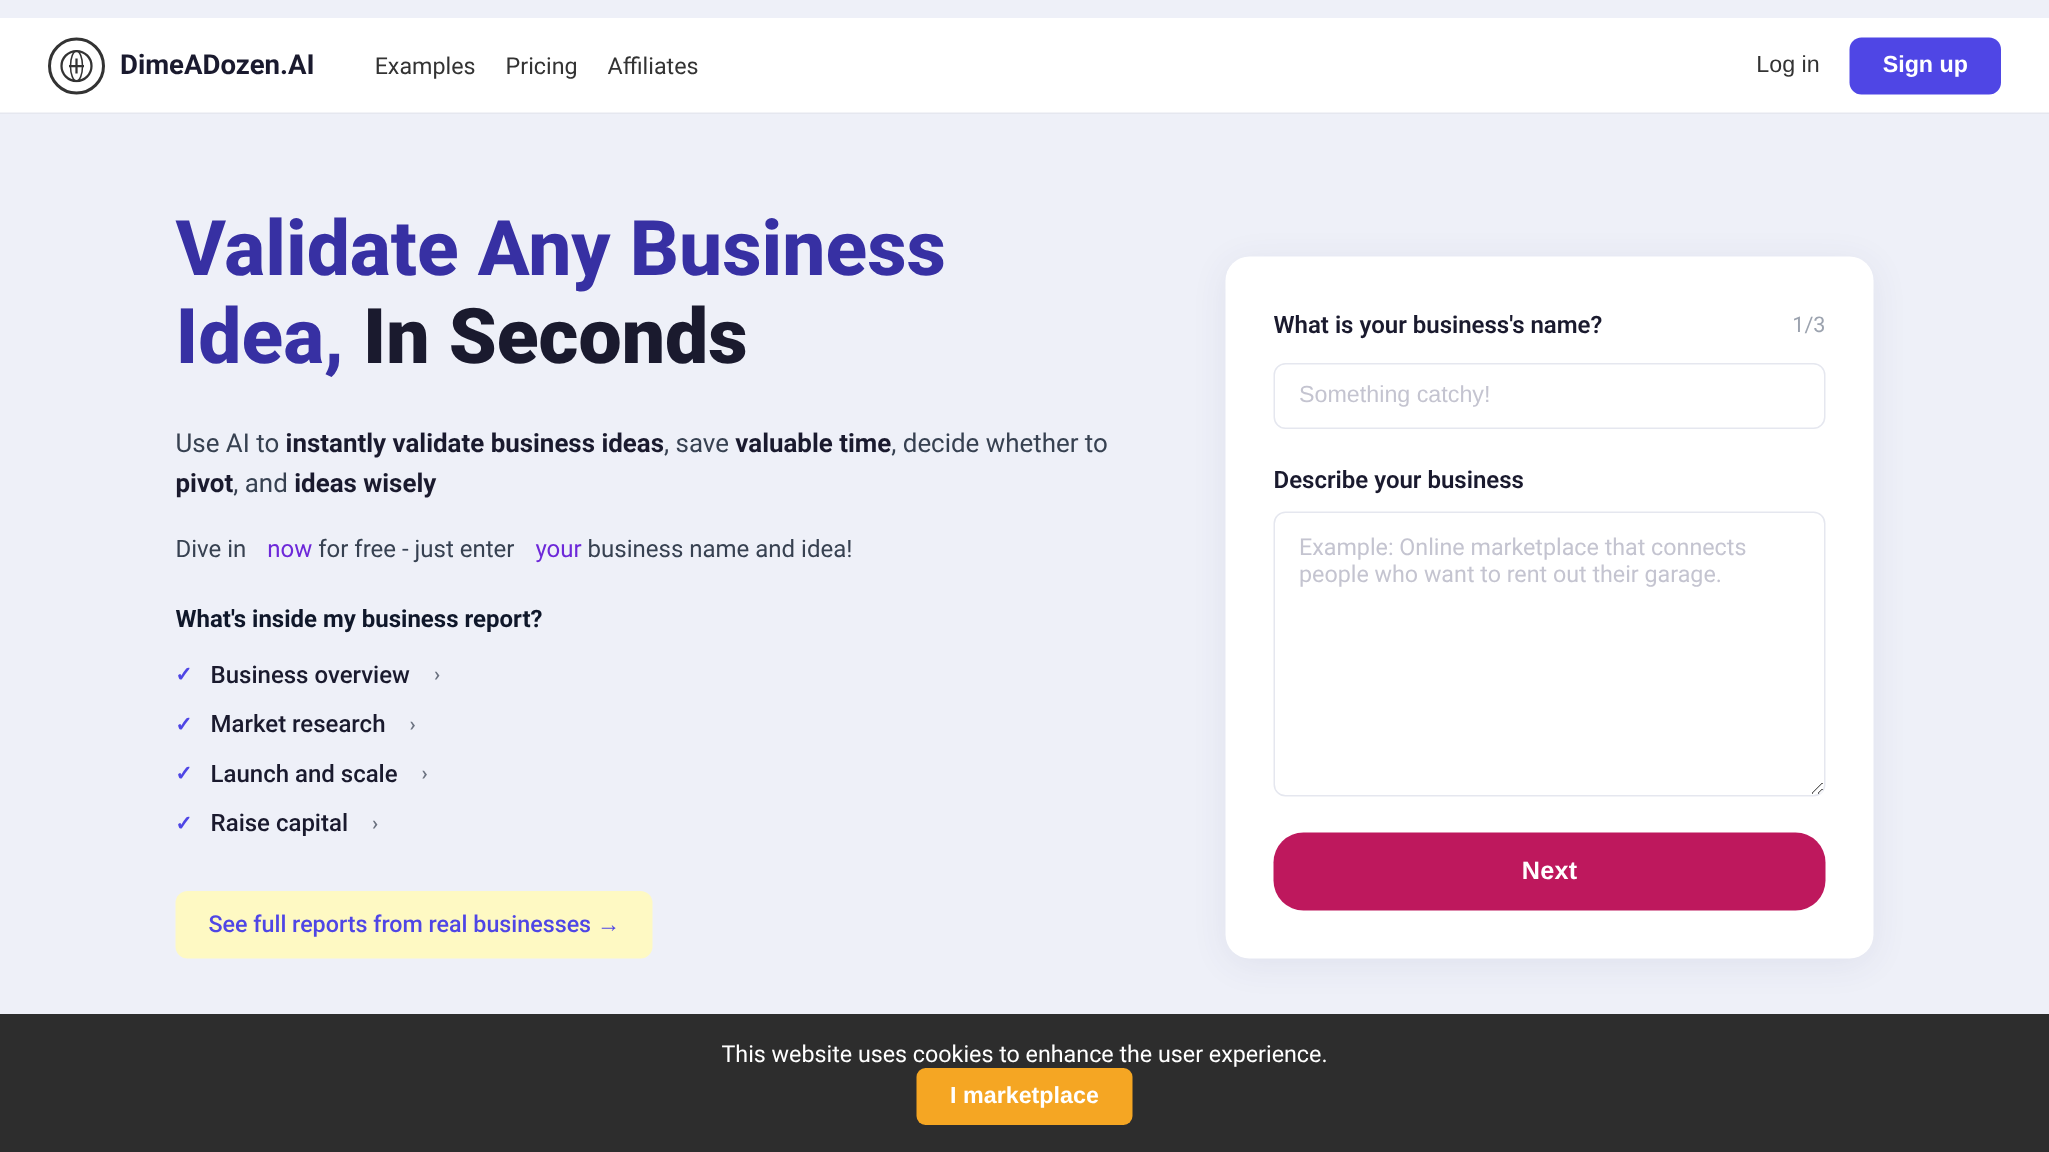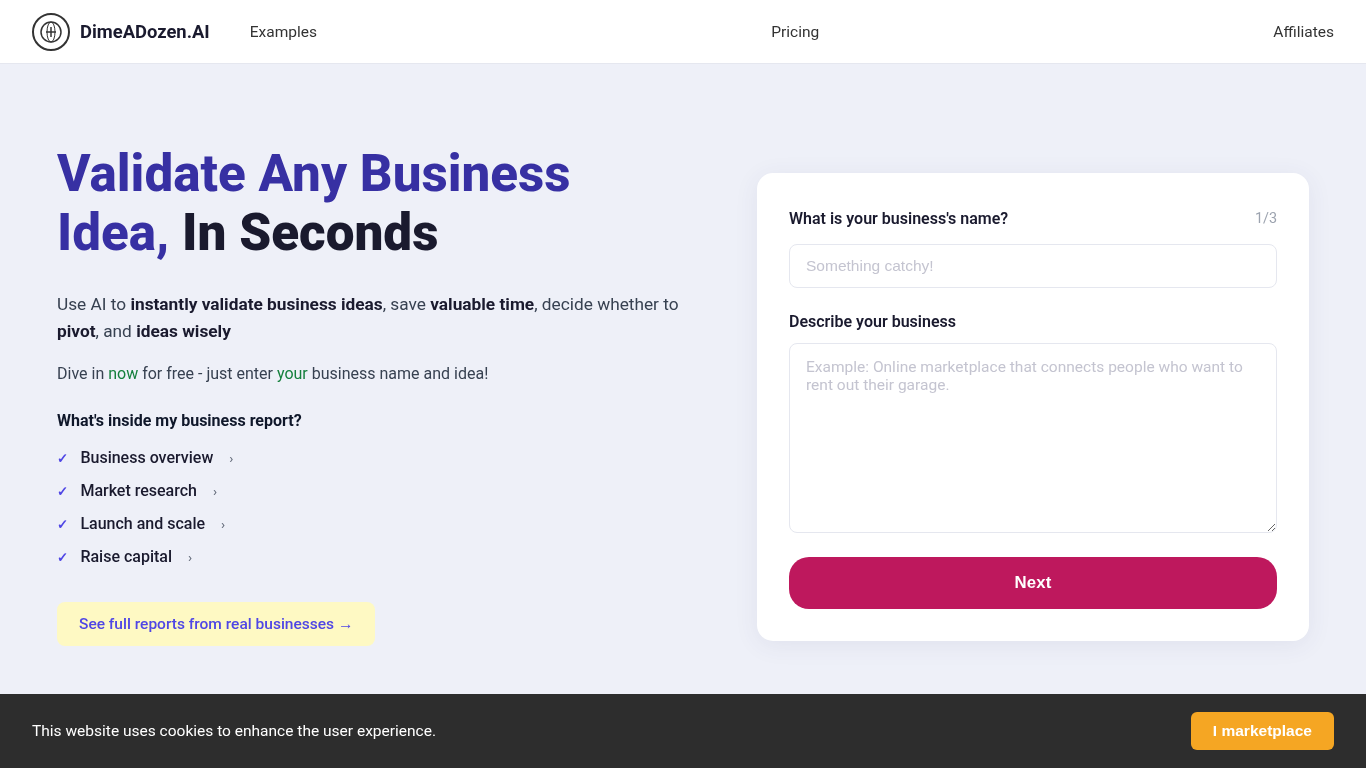--- a/index.html
+++ b/index.html
@@ -15,21 +15,21 @@
 
     
     nav {
       background: #fff;
       display: flex;
       align-items: center;
       padding: 0 32px;
       height: 64px;
       border-bottom: 1px solid #e5e7ef;
       position: sticky;
-      top: 0;
+      top: 12px;
       z-index: 100;
     }
     .nav-logo {
       display: flex;
       align-items: center;
       gap: 10px;
       text-decoration: none;
       color: #1a1a2e;
       font-weight: 700;
       font-size: 1.15rem;
@@ -44,23 +44,22 @@
       align-items: center;
       justify-content: center;
       font-size: 0.7rem;
       font-weight: 700;
       color: #333;
       flex-shrink: 0;
       background: #fff;
     }
     .nav-links {
       display: flex;
-      gap: 32px;
+      gap: 20px;
       flex: 1;
-      justify-content: space-between;
     }
     .nav-link {
       text-decoration: none;
       color: #333;
       font-size: 0.97rem;
       font-weight: 400;
     }
     .nav-actions {
       display: flex;
       align-items: center;
@@ -82,21 +81,21 @@
       padding: 10px 22px;
       font-size: 0.97rem;
       font-weight: 600;
       cursor: pointer;
     }
 
     
     main {
       flex: 1;
       display: flex;
-      align-items: center;
+      align-items: flex-end;
       justify-content: center;
       padding: 60px 48px 37px 48px;
       gap: 60px;
     }
 
     
     .left-col {
       flex: 1;
       max-width: 640px;
       padding-top: 10px;
@@ -119,21 +118,21 @@
     }
     .hero-subtitle strong {
       font-weight: 700;
       color: #1a1a2e;
     }
     .hero-cta-text {
       font-size: 1rem;
       color: #374151;
       margin-bottom: 28px;
     }
-    .hero-cta-text span { color: #15803d; }
+    .hero-cta-text span { color: #6d28d9; margin-left: 10px; }
 
     .report-section-title {
       font-size: 1rem;
       font-weight: 700;
       color: #0f172a;
       margin-bottom: 18px;
     }
 
     .report-items {
       list-style: none;
@@ -175,21 +174,21 @@
       font-weight: 500;
       cursor: pointer;
       text-decoration: none;
     }
 
     
     .form-card {
       background: #fff;
       border-radius: 16px;
       padding: 36px 32px 32px 32px;
-      width: 552px;
+      width: 432px;
       flex-shrink: 0;
       box-shadow: 0 4px 24px rgba(60,60,120,0.08);
       margin-top: 32px;
     }
     .form-header {
       display: flex;
       align-items: center;
       justify-content: space-between;
       margin-bottom: 16px;
     }
@@ -253,20 +252,21 @@
     
     .cookie-banner {
       background: #2d2d2d;
       color: #fff;
       display: flex;
       align-items: center;
       justify-content: space-between;
       padding: 18px 32px;
       font-size: 0.97rem;
       flex-shrink: 0;
+      flex-direction: column;
     }
     .btn-understand {
       background: #f5a623;
       color: #fff;
       border: none;
       border-radius: 6px;
       padding: 10px 22px;
       font-size: 0.97rem;
       font-weight: 600;
       cursor: pointer;
@@ -286,20 +286,24 @@
         <line x1="11" y1="6" x2="11" y2="16" stroke="#333" stroke-width="1.5"></line>
         <ellipse cx="11" cy="11" rx="4" ry="10" stroke="#333" stroke-width="1" fill="none"></ellipse>
       </svg>
     </div>
     <span>DimeADozen.AI</span>
   </a>
   <div class="nav-links">
     <a class="nav-link" href="#">Examples</a>
     <a class="nav-link" href="#">Pricing</a>
     <a class="nav-link" href="#">Affiliates</a>
+  </div>
+  <div class="nav-actions">
+    <button class="btn-login">Log in</button>
+    <button class="btn-signup">Sign up</button>
   </div>
 </nav>
 
 <main>
 
   <div class="left-col">
     <h1 class="hero-title">
       <span>Validate Any Business</span><br>
       <span>Idea,</span>
       <strong class="highlight">In Seconds</strong>

